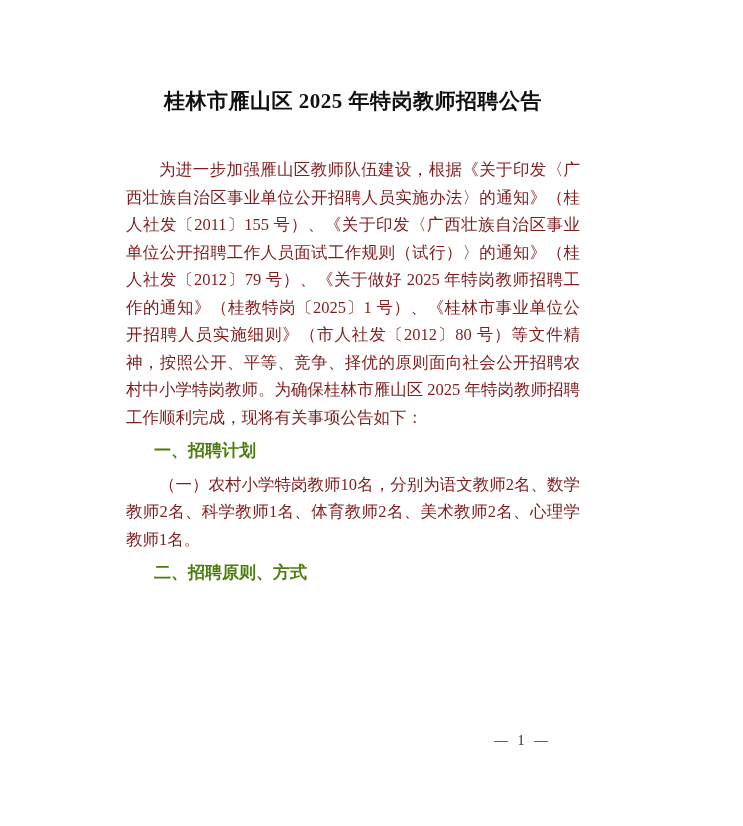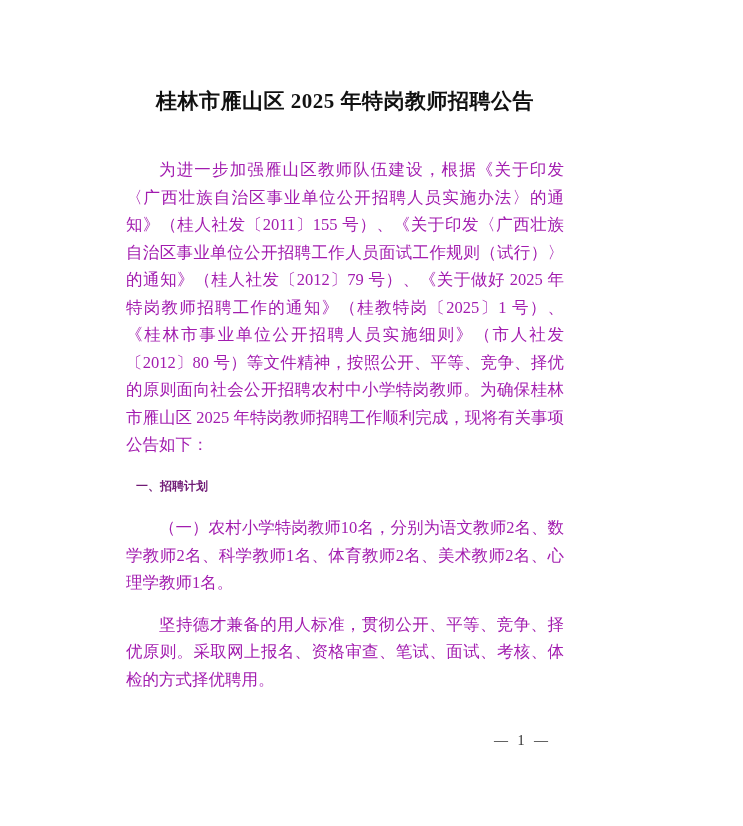--- a/index.html
+++ b/index.html
@@ -11,51 +11,51 @@
     position: relative;
     width: 743px;
     height: 826px;
     background: #ffffff;
     overflow: hidden;
     font-family: "Liberation Serif", serif;
     color: #1b1b1b;
   }
   .content {
     position: absolute;
-    left: 112px;
+    left: 120px;
     top: 84px;
     width: 466px;
   }
   .doc-title {
     margin: 0 0 38px 0;
     font-size: 21px;
     line-height: 34px;
     font-weight: bold;
     text-align: center;
     letter-spacing: 0.5px;
     font-family: "Liberation Serif", serif;
     color: #111111;
   }
   .para {
-    margin: 14px;
+    margin: 6px;
     font-size: 16.5px;
     line-height: 27.5px;
     text-indent: 2em;
     text-align: justify;
     text-align-last: left;
-    color: #a21caf;
+    color: #7f1d1d;
   }
   .heading {
     margin: 0;
-    font-size: 12px;
+    font-size: 17px;
     line-height: 27.5px;
     text-indent: 2em;
     font-weight: bold;
     font-family: "Liberation Sans", sans-serif;
-    color: #701a75;
+    color: #4d7c0f;
   }
   .page-number {
     position: absolute;
     top: 732px;
     left: 494px;
     width: 80px;
     font-size: 14px;
     line-height: 18px;
     letter-spacing: 3px;
     white-space: nowrap;
@@ -70,19 +70,19 @@
   <div class="content">
     <h1 class="doc-title">桂林市雁山区 2025 年特岗教师招聘公告</h1>
 
     <p class="para">为进一步加强雁山区教师队伍建设，根据《关于印发〈广西壮族自治区事业单位公开招聘人员实施办法〉的通知》（桂人社发〔2011〕155 号）、《关于印发〈广西壮族自治区事业单位公开招聘工作人员面试工作规则（试行）〉的通知》（桂人社发〔2012〕79 号）、《关于做好 2025 年特岗教师招聘工作的通知》（桂教特岗〔2025〕1 号）、《桂林市事业单位公开招聘人员实施细则》（市人社发〔2012〕80 号）等文件精神，按照公开、平等、竞争、择优的原则面向社会公开招聘农村中小学特岗教师。为确保桂林市雁山区 2025 年特岗教师招聘工作顺利完成，现将有关事项公告如下：</p>
 
     <p class="heading">一、招聘计划</p>
 
     <p class="para">（一）农村小学特岗教师10名，分别为语文教师2名、数学教师2名、科学教师1名、体育教师2名、美术教师2名、心理学教师1名。</p>
 
 
+    <p class="heading">二、招聘原则、方式</p>
 
-    <p class="para">坚持德才兼备的用人标准，贯彻公开、平等、竞争、择优原则。采取网上报名、资格审查、笔试、面试、考核、体检的方式择优聘用。</p>
 
   </div>
 
   <div class="page-number">— 1 —</div>
 </div>
 
 </body></html>

